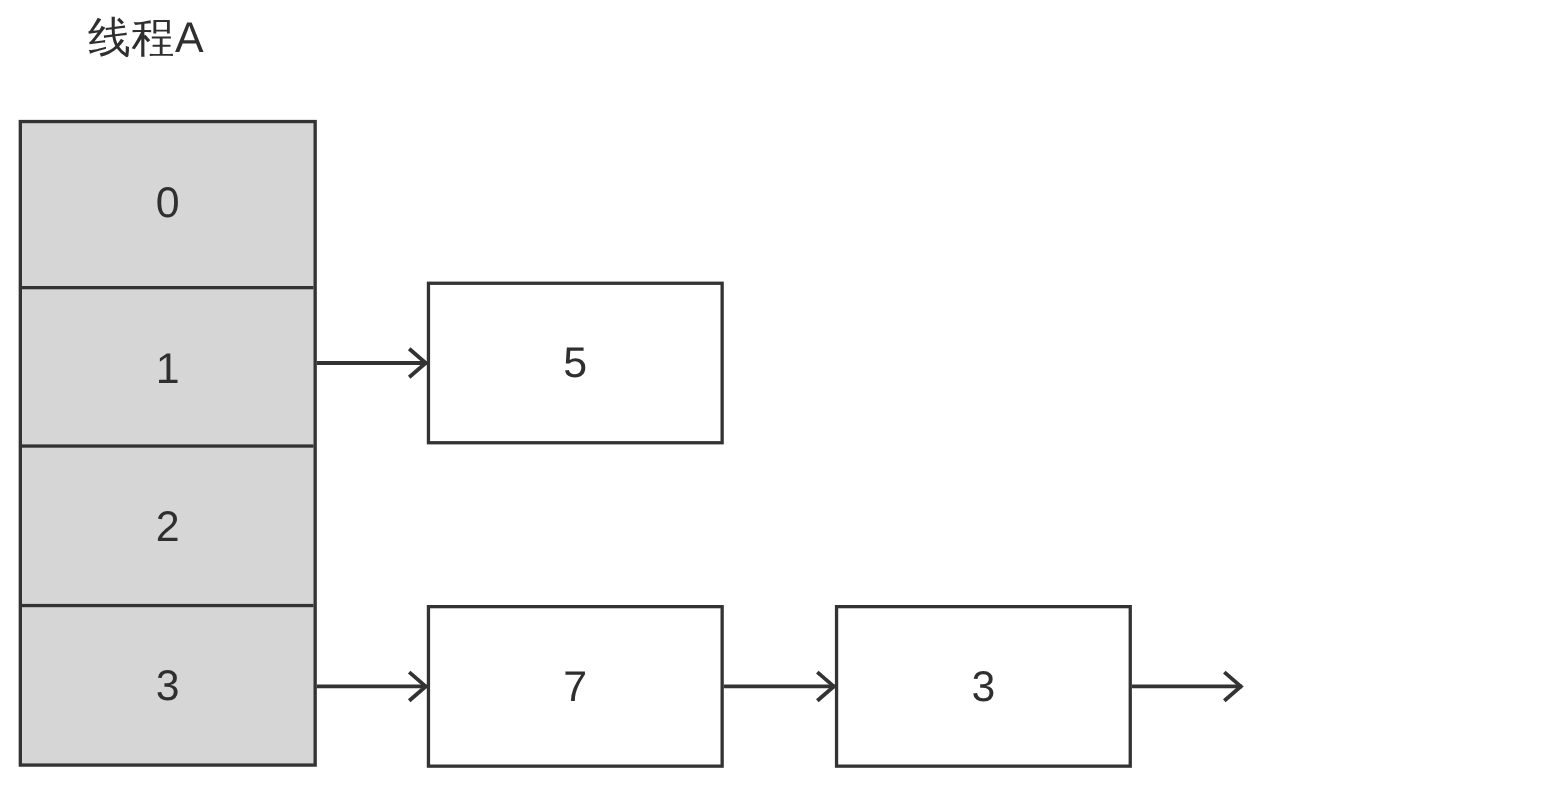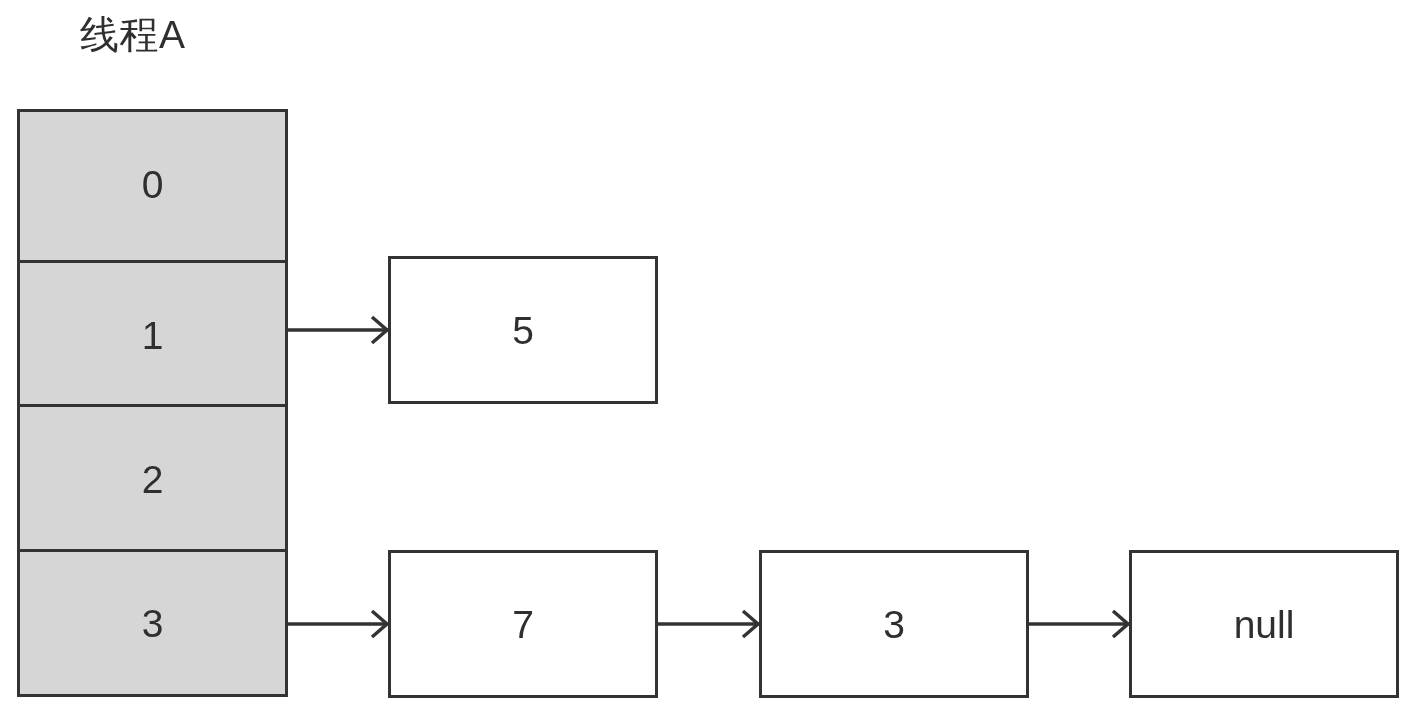--- a/index.html
+++ b/index.html
@@ -110,23 +110,20 @@
   <div class="node node-n5">
     <span>5</span>
   </div>
 
   <div class="node node-n7">
     <span>7</span>
   </div>
   <div class="node node-n3">
     <span>3</span>
   </div>
-  <div class="node node-null">
-    <span>null</span>
-  </div>
 
   <svg class="arrows" width="1416" height="726" viewBox="0 0 1416 726">
     <g stroke="#333333" stroke-width="3.5" fill="none" stroke-linecap="butt" stroke-linejoin="miter">
 
       <g>
         <line x1="288" y1="330" x2="388" y2="330"></line>
         <polyline points="372,317 387,330 372,343"></polyline>
       </g>
 
       <g>

